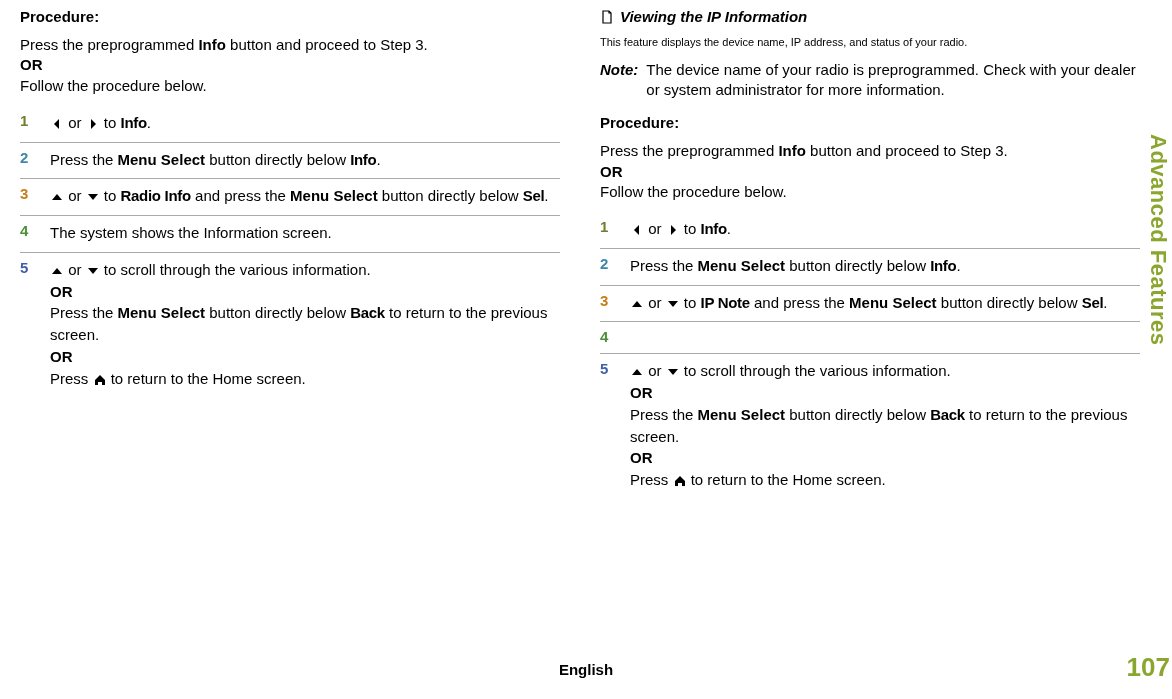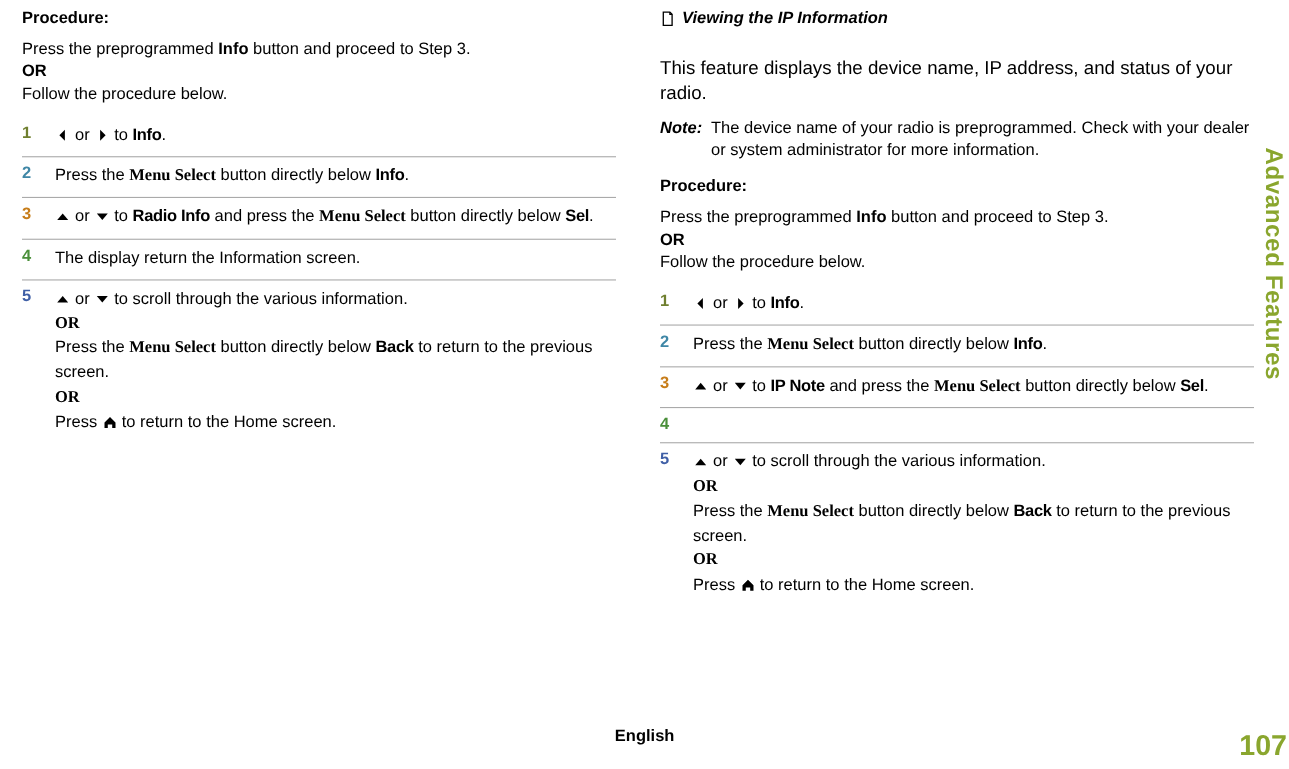--- a/index.html
+++ b/index.html
@@ -21,33 +21,33 @@
     flex: 1;
     display: flex;
     flex-direction: column;
   }
   .col-left { max-width: 540px; }
   .col-right { max-width: 540px; }
   .heading-icon-row {
     display: flex;
     align-items: center;
     gap: 6px;
-    margin-bottom: 26px;
+    margin-bottom: 10px;
   }
   .doc-icon {
     width: 12px; height: 14px;
     fill: none; stroke: #000; stroke-width:1.2;
   }
   .heading-text {
     font-weight: bold;
     font-style: italic;
     font-size: 15px;
   }
   .para {
-    font-size: 17px;
+    font-size: 11px;
     line-height: 1.35;
     margin-bottom: 10px;
   }
   .bold-inline { font-weight: bold; }
   .note-block {
     display: flex;
     gap: 8px;
     margin-bottom: 14px;
     font-size:15px;
     line-height:1.35;
@@ -81,21 +81,21 @@
   .c1 { color:#6f7f2f; }
   .c2 { color:#3f87a6; }
   .c3 { color:#c77d1a; }
   .c4 { color:#4a8f3a; }
   .c5 { color:#3f5fa6; }
   .step-body {
     flex:1;
     font-size:15px;
     line-height:1.45;
   }
-  .sb { font-weight:bold;font-family:Liberation Serif, serif; }
+  .sb { font-weight:bold; }
   .menu-font { font-family: "Arial Narrow", Arial, sans-serif; font-weight:bold; letter-spacing:-0.3px; }
   .glyph-box {
     display:inline-flex;
     vertical-align:middle;
     width:14px; height:14px;
     align-items:center; justify-content:center;
   }
   .glyph-box svg { width:14px; height:14px; }
   .sidebar {
     position:absolute;
@@ -110,21 +110,21 @@
   .sidebar-text {
     writing-mode: vertical-rl;
     font-weight:bold;
     font-size:22px;
     color:#8aa62e;
     letter-spacing:0.5px;
   }
   .page-number {
     position:absolute;
     right:2px;
-    bottom:6px;
+    bottom:16px;
     font-size:26px;
     font-weight:bold;
     color:#8aa62e;
   }
   .lang {
     position:absolute;
     bottom:21px;
     left:50%;
     transform:translateX(-50%);
     font-size:15px;
@@ -177,21 +177,21 @@
           </span><span> or </span><span class="glyph-box">
             <svg viewBox="0 0 14 14">
               <polygon points="2,4 12,4 7,10" fill="#000"></polygon>
             </svg>
           </span><span> to </span><span class="menu-font">Radio Info</span><span> and press the </span><span class="sb">Menu Select</span><span> button directly below </span><span class="menu-font">Sel</span><span>.</span>
       </div>
     </div>
 
     <div class="step">
       <div class="step-num c4">4</div>
-      <div class="step-body">The display return the Information screen.</div>
+      <div class="step-body">The system shows the Information screen.</div>
     </div>
 
     <div class="step">
       <div class="step-num c5">5</div>
       <div class="step-body">
         <span class="glyph-box">
             <svg viewBox="0 0 14 14">
               <polygon points="2,10 12,10 7,4" fill="#000"></polygon>
             </svg>
           </span><span> or </span><span class="glyph-box">

